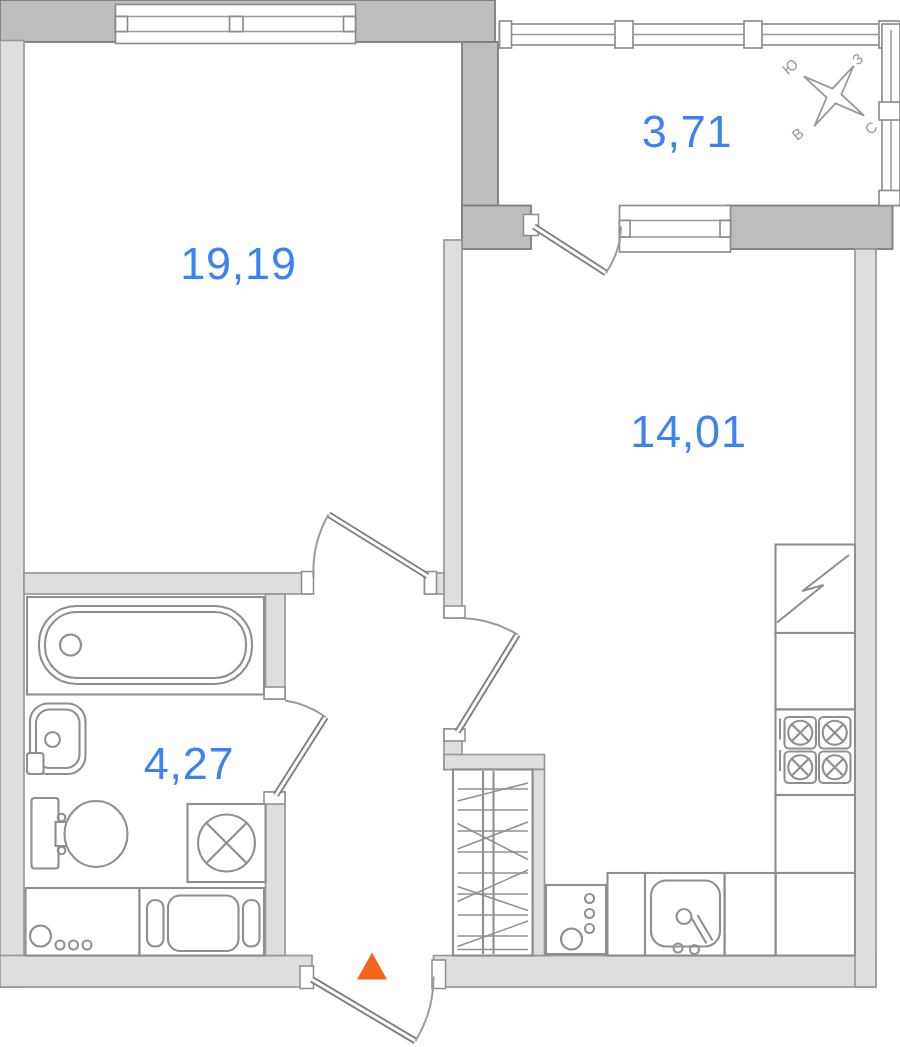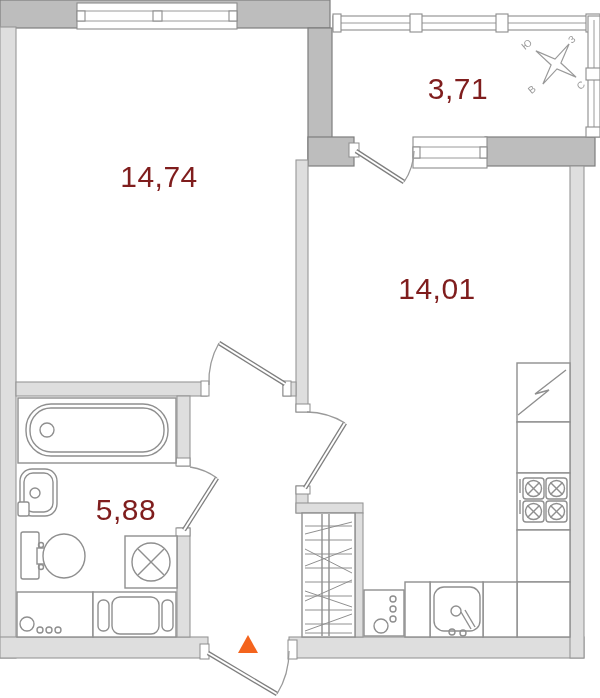--- a/index.html
+++ b/index.html
@@ -1,20 +1,20 @@
 <!DOCTYPE html>
 <html><head>
 <meta charset="utf-8">
 <style>
   html,body{margin:0;padding:0;background:#fff;}
   .plan{position:relative;width:600px;height:698px;background:#ffffff;overflow:hidden;
         font-family:"Liberation Sans",sans-serif;}
   .plan svg{position:absolute;left:0;top:0;}
   .area-label{position:absolute;transform:translate(-50%,-50%);
-        font-size:30px;color:#7f1d1d;letter-spacing:0.5px;white-space:nowrap;}
+        font-size:30px;color:#3b82f6;letter-spacing:0.5px;white-space:nowrap;}
   
   .wd{fill:#bdbdbd;stroke:#7d7d7d;stroke-width:1.2;}
   .wl{fill:#dedede;stroke:#979797;stroke-width:1.1;}
   .win{fill:#ffffff;stroke:#8d8d8d;stroke-width:1.1;}
   .thin{fill:none;stroke:#9a9a9a;stroke-width:1;}
   .jamb{fill:#ffffff;stroke:#8d8d8d;stroke-width:1;}
   .leaf{stroke:#7f7f7f;stroke-width:4.5;}
   .leaf2{stroke:#ffffff;stroke-width:2;}
   .arc{fill:none;stroke:#9a9a9a;stroke-width:1.3;}
   .fx{fill:none;stroke:#8f8f8f;stroke-width:1.4;}
@@ -223,17 +223,17 @@
 
   <g>
     <path class="compass-star" d="M576.1,77.1 L557.0,68.9 L542.9,84.1 L551.1,65.0 L535.9,50.9 L555.0,59.1 L569.1,43.9 L560.9,63.0 Z"></path>
     <text class="compass-letter" x="529" y="47" text-anchor="middle" transform="rotate(-40 529 47)">Ю</text>
     <text class="compass-letter" x="574" y="42" text-anchor="middle" transform="rotate(-40 574 42)">З</text>
     <text class="compass-letter" x="534" y="92" text-anchor="middle" transform="rotate(-40 534 92)">В</text>
     <text class="compass-letter" x="583" y="88" text-anchor="middle" transform="rotate(-40 583 88)">С</text>
   </g>
 </svg>
 
-  <div class="area-label" style="left:159px;top:177px">14,74</div>
+  <div class="area-label" style="left:159px;top:177px">19,19</div>
   <div class="area-label" style="left:458px;top:89px">3,71</div>
-  <div class="area-label" style="left:437px;top:289px">14,01</div>
-  <div class="area-label" style="left:126px;top:510px">5,88</div>
+  <div class="area-label" style="left:459px;top:289px">14,01</div>
+  <div class="area-label" style="left:126px;top:510px">4,27</div>
 </div>
 
 </body></html>

